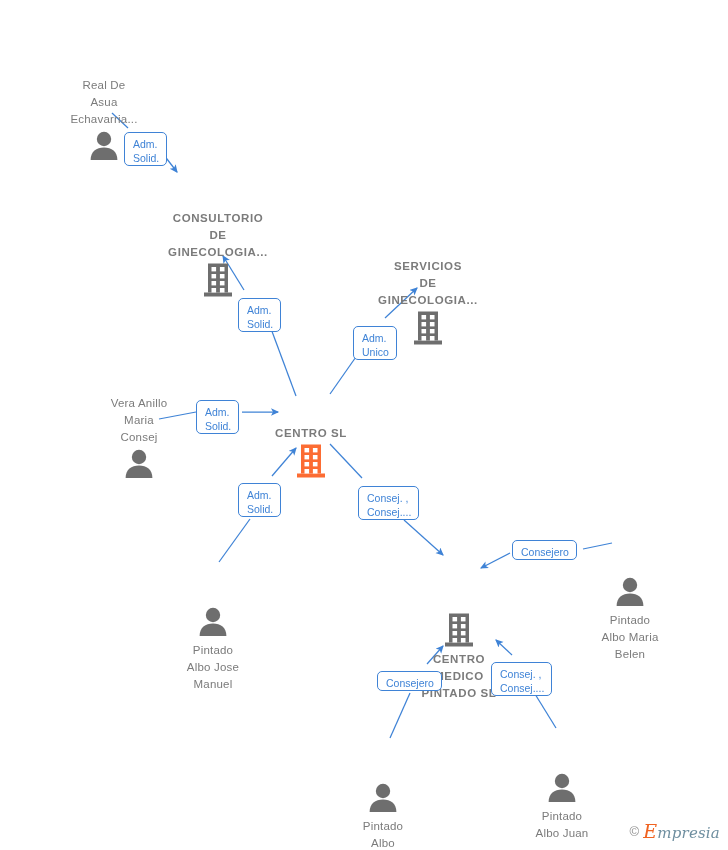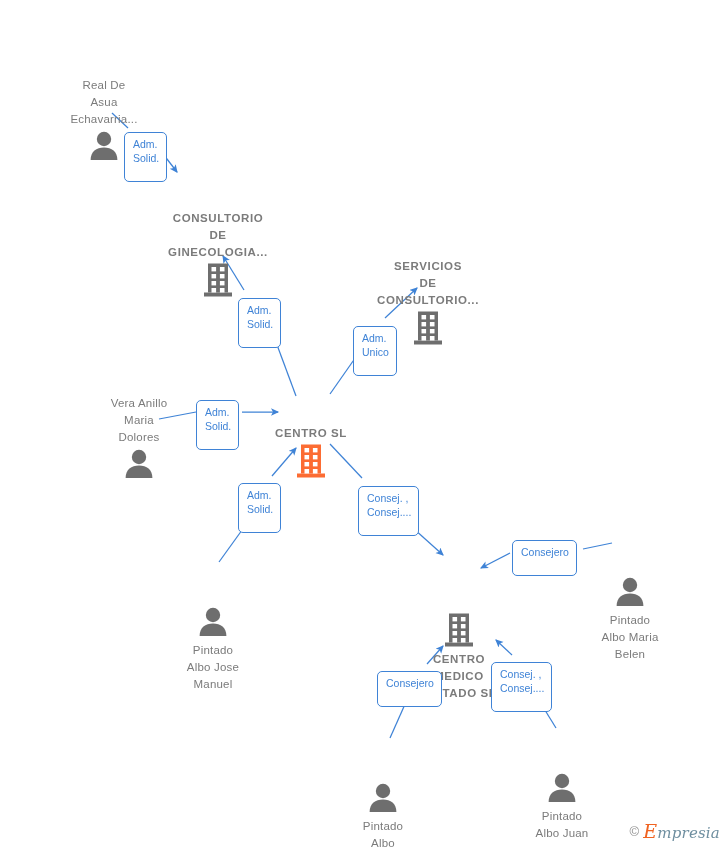--- a/index.html
+++ b/index.html
@@ -56,21 +56,21 @@
   }
   .edge-label {
     position: absolute;
     box-sizing: border-box;
     background: #ffffff;
     border: 1.4px solid #3f83d6;
     border-radius: 5px;
     color: #3f83d6;
     font-size: 10.5px;
     line-height: 14px;
-    padding: 4px 7px 16px 8px;
+    padding: 4px 7px 0 8px;
     white-space: pre-line;
     text-align: left;
   }
   .watermark {
     position: absolute;
     right: 8px;
     bottom: 8px;
     display: flex;
     align-items: center;
     gap: 4px;
@@ -154,41 +154,41 @@
         <rect x="16.9" y="19" width="4.6" height="4.4" fill="#ffffff"></rect>
         <rect x="8.5" y="26" width="4.6" height="4.5" fill="#ffffff"></rect>
         <rect x="16.9" y="26" width="4.6" height="4.5" fill="#ffffff"></rect>
       </svg>
     </span>
   </div>
 
   <div class="node company label-above" style="left:428px; top:214px;">
     <span class="node-label">SERVICIOS
 DE
-CONSULTORIO...</span>
+GINECOLOGIA...</span>
     <span class="icon">
       <svg width="30" height="36" viewBox="0 0 30 36" xmlns="http://www.w3.org/2000/svg">
         <rect x="5" y="1.5" width="20" height="29" fill="#6e6e6e"></rect>
         <rect x="1" y="30.5" width="28" height="4" fill="#6e6e6e"></rect>
         <rect x="8.5" y="5" width="4.6" height="4.4" fill="#ffffff"></rect>
         <rect x="16.9" y="5" width="4.6" height="4.4" fill="#ffffff"></rect>
         <rect x="8.5" y="12" width="4.6" height="4.4" fill="#ffffff"></rect>
         <rect x="16.9" y="12" width="4.6" height="4.4" fill="#ffffff"></rect>
         <rect x="8.5" y="19" width="4.6" height="4.4" fill="#ffffff"></rect>
         <rect x="16.9" y="19" width="4.6" height="4.4" fill="#ffffff"></rect>
         <rect x="8.5" y="26" width="4.6" height="4.5" fill="#ffffff"></rect>
         <rect x="16.9" y="26" width="4.6" height="4.5" fill="#ffffff"></rect>
       </svg>
     </span>
   </div>
 
   <div class="node person label-above" style="left:139px; top:350px;">
     <span class="node-label">Vera Anillo
 Maria
-Dolores</span>
+Consej</span>
     <span class="icon">
       <svg width="34" height="34" viewBox="0 0 34 34" xmlns="http://www.w3.org/2000/svg">
         <circle cx="17" cy="11" r="7.2" fill="#6e6e6e"></circle>
         <path d="M 3.6 32 C 3.6 23.6 9.4 19.6 17 19.6 C 24.6 19.6 30.4 23.6 30.4 32 Z" fill="#6e6e6e"></path>
       </svg>
     </span>
   </div>
 
   <div class="node company label-above" style="left:311px; top:381px;">
     <span class="node-label">CENTRO  SL</span>

